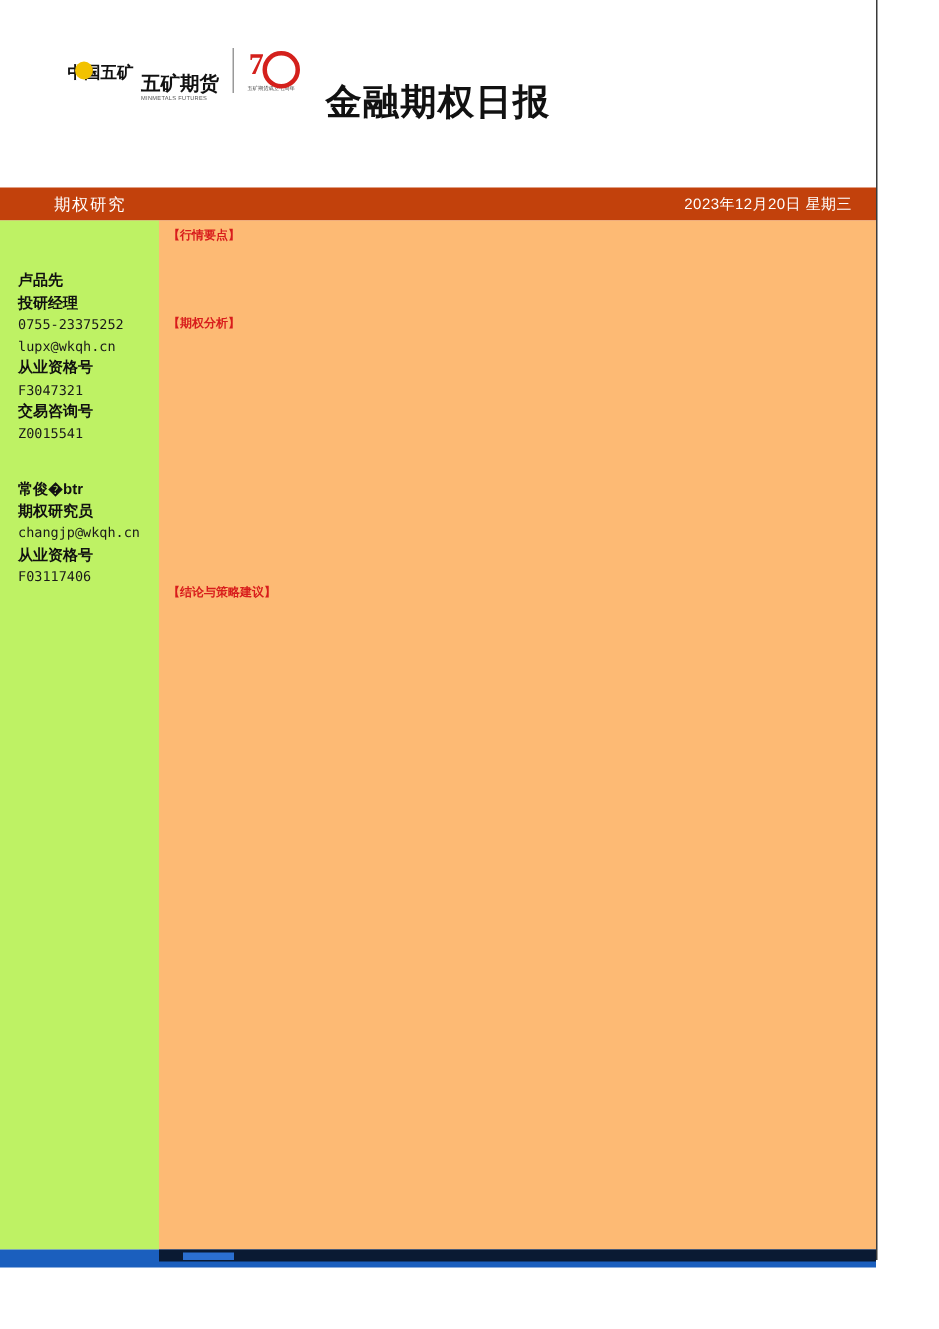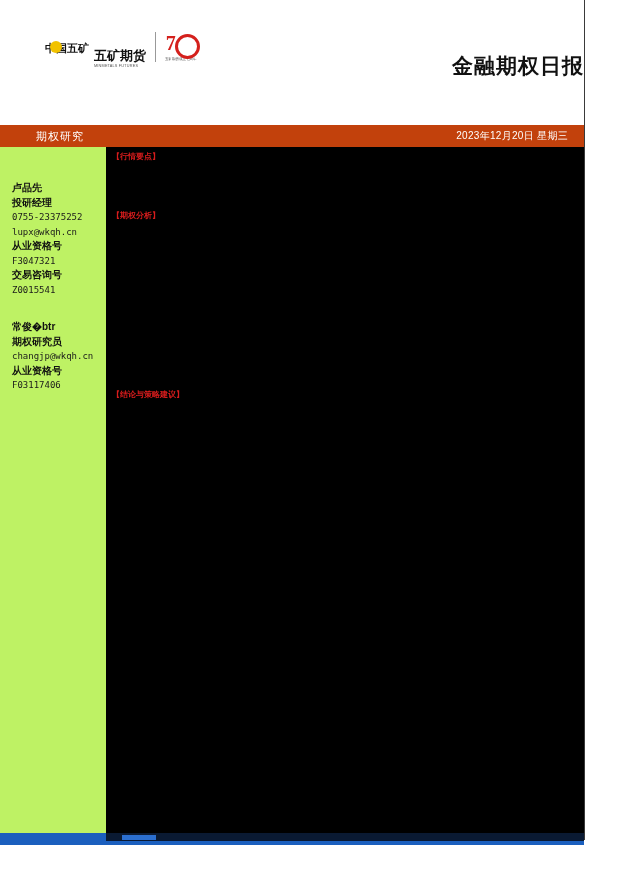--- a/index.html
+++ b/index.html
@@ -146,22 +146,22 @@
     font-size: 3.5px;
     color: #444444;
     line-height: 5px;
     white-space: nowrap;
   }
   .doc-title {
     position: absolute;
     left: 0;
     top: 52px;
     width: 584px;
-    text-align: right;
-    font-size: 21px;
+    text-align: center;
+    font-size: 24px;
     font-weight: bold;
     color: #111111;
     letter-spacing: 1px;
   }
   
   .blue-band {
     position: absolute;
     left: 0;
     top: 125px;
     width: 584px;
@@ -209,21 +209,21 @@
   }
   #contact-1 { top: 34px; }
   #contact-2 { top: 173px; }
   
   .content-area {
     position: absolute;
     left: 106px;
     top: 147px;
     width: 478px;
     height: 686px;
-    background: #000000;
+    background: #fdba74;
     overflow: hidden;
   }
   .section-head {
     position: absolute;
     left: 6px;
     font-size: 8px;
     font-weight: bold;
     color: #d81c1c;
     letter-spacing: 0px;
     white-space: nowrap;

